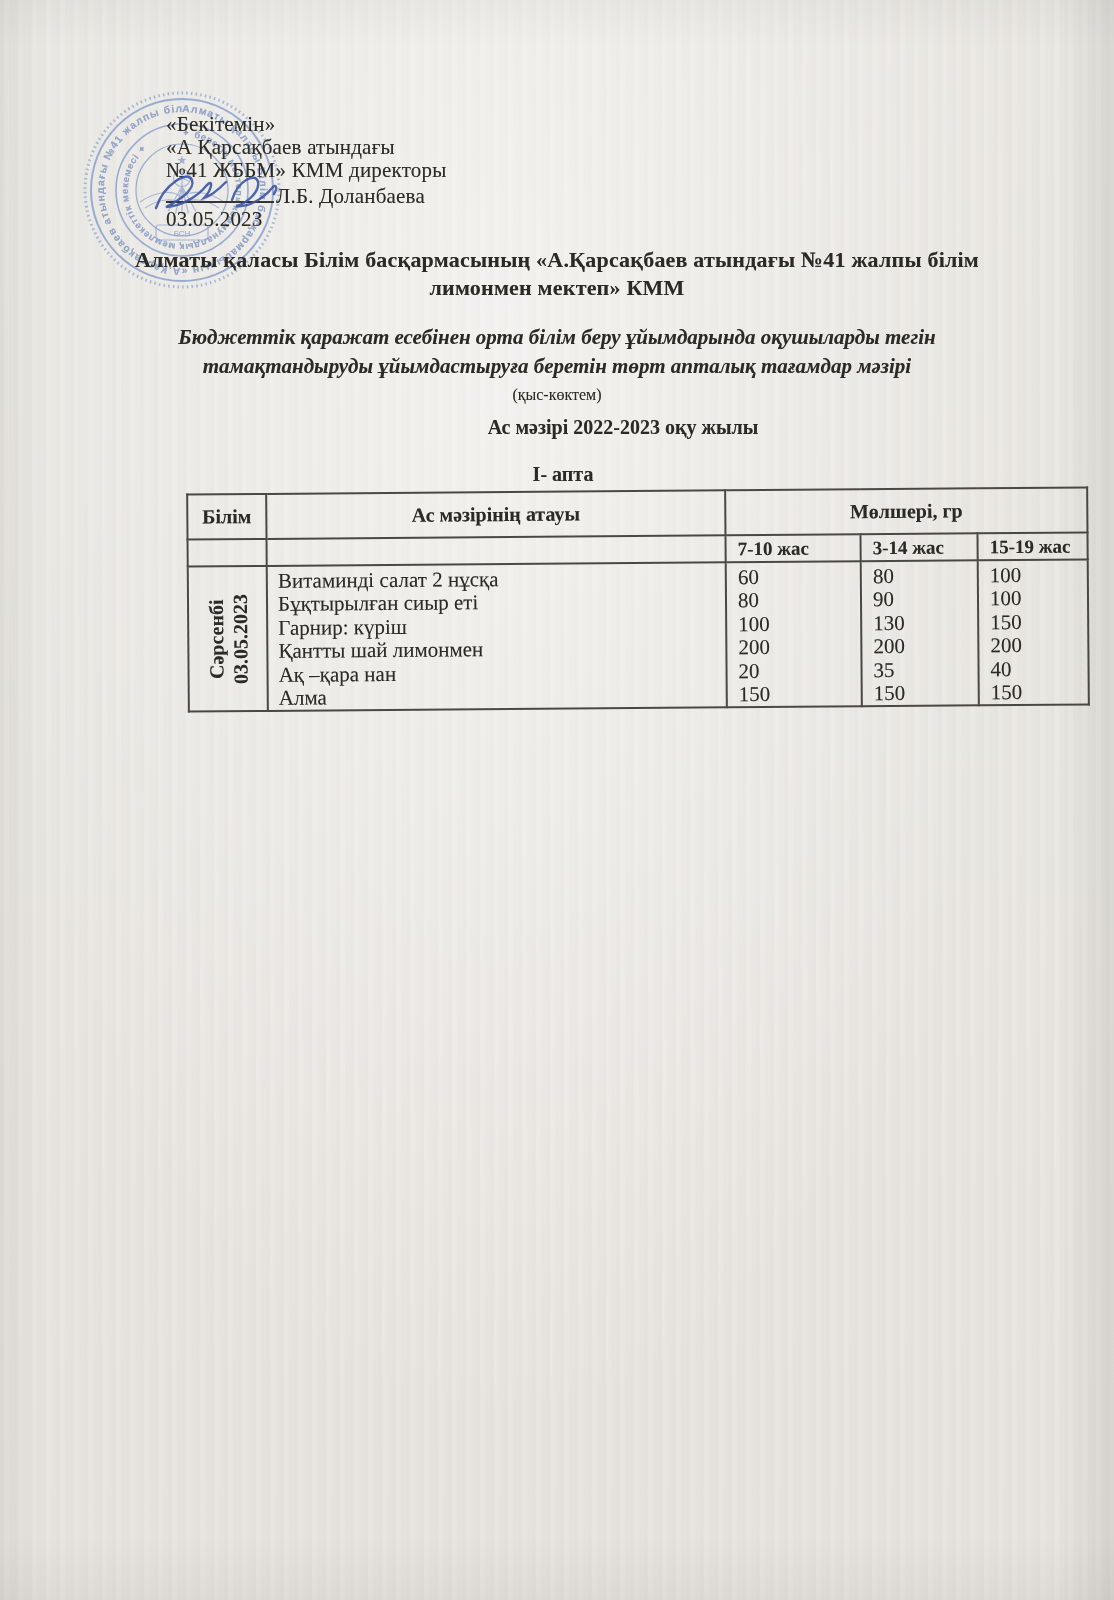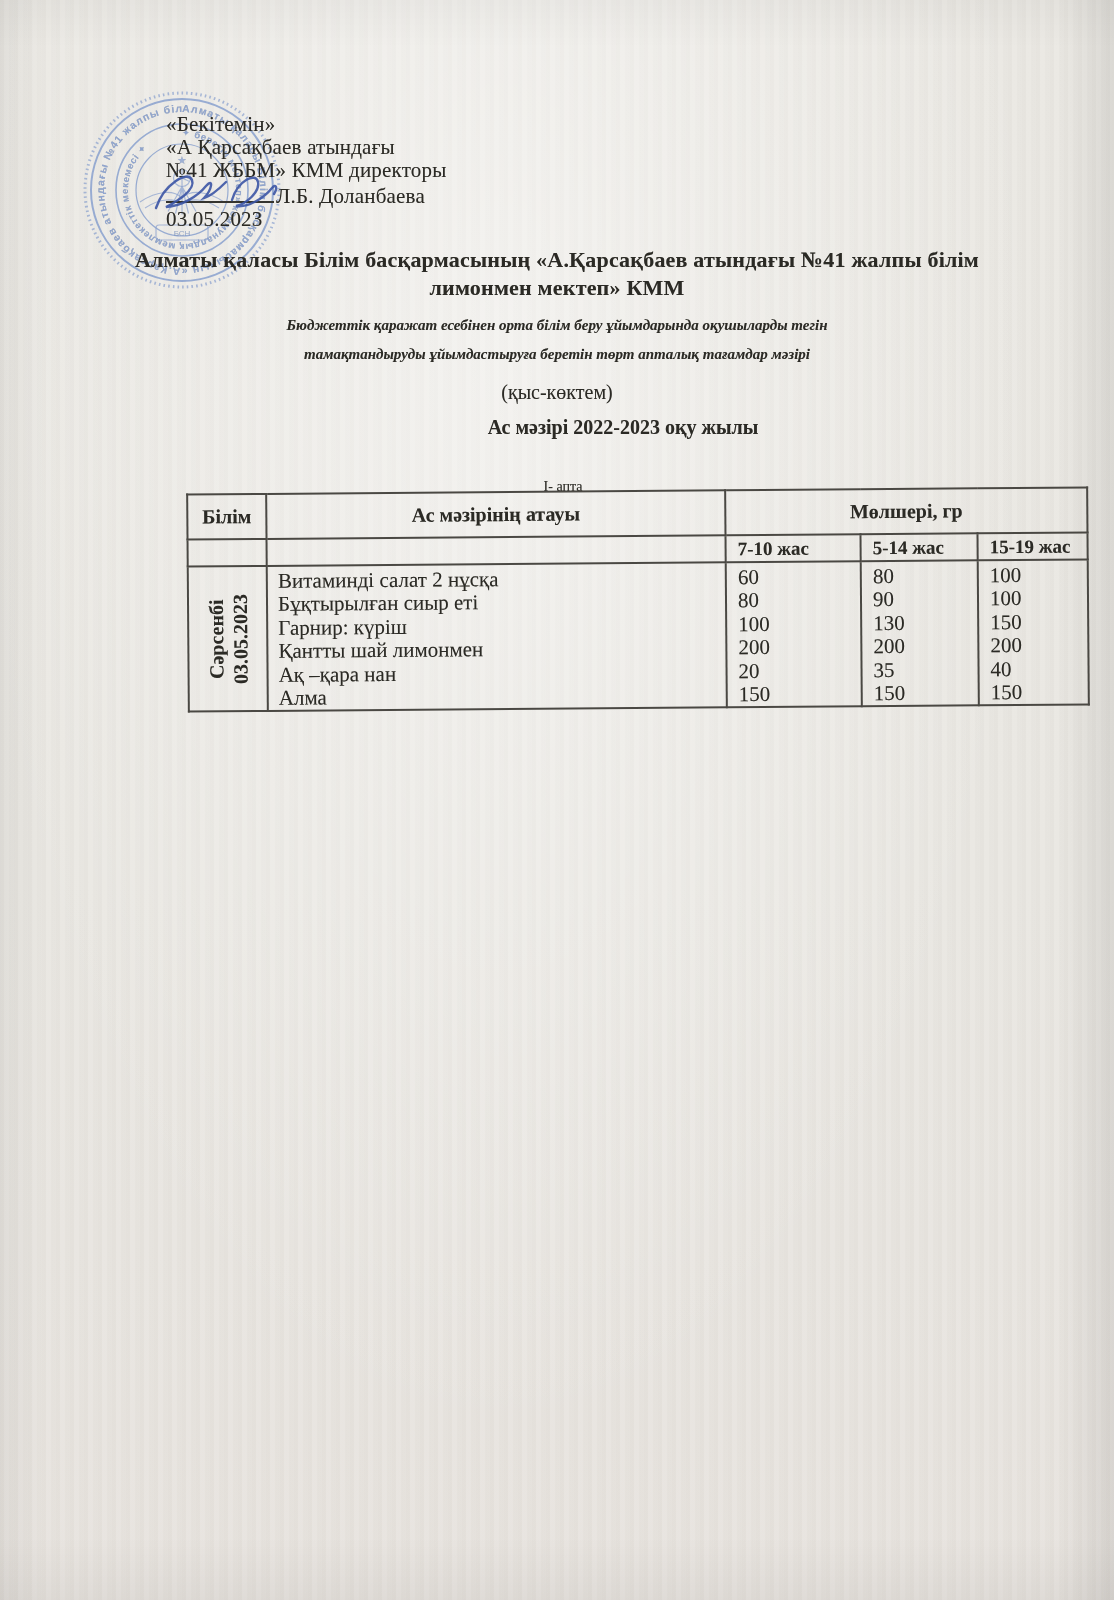--- a/index.html
+++ b/index.html
@@ -48,24 +48,24 @@
   .approval{
     position:absolute;left:166px;top:113px;z-index:2;
     font-weight:normal;font-size:21px;line-height:23px;letter-spacing:.2px;
   }
   .approval .sig-row{height:26px;line-height:26px;}
   .sig-line{display:inline-block;width:108px;height:1em;border-bottom:2px solid #35342e;margin-right:2px;vertical-align:baseline;}
 
   
   .headings{position:absolute;left:30px;top:246px;width:1054px;text-align:center;z-index:2;}
   .doc-title{font-size:22px;font-weight:bold;line-height:28px;letter-spacing:.2px;}
-  .doc-subtitle{font-size:15px;font-weight:bold;font-style:italic;line-height:29px;margin-top:9px;}
-  .season{font-size:20px;margin-top:12px;}
+  .doc-subtitle{font-size:21px;font-weight:bold;font-style:italic;line-height:29px;margin-top:21px;}
+  .season{font-size:16px;margin-top:5px;}
   .menu-year{font-size:20px;font-weight:bold;margin-top:12px;transform:translateX(66px);}
-  .week{font-size:14px;font-weight:normal;margin-top:40px;transform:translateX(6px);}
+  .week{font-size:20px;font-weight:bold;margin-top:24px;transform:translateX(6px);}
 
   
   .table-wrap{position:absolute;left:187px;top:490px;width:900px;transform:rotate(-0.45deg);z-index:2;}
   table{border-collapse:collapse;width:900px;table-layout:fixed;}
   td{border:2px solid var(--table-border);}
   tr.h1 td{height:45px;font-weight:bold;font-size:20px;text-align:center;vertical-align:middle;}
   tr.h2 td{height:27px;font-weight:bold;font-size:19px;text-align:left;padding-left:11px;vertical-align:middle;}
   tr.body td{height:143px;vertical-align:top;}
   .menu-cell{padding:3px 4px 0 10px;font-size:21px;}
   .menu-cell div{line-height:23.4px;white-space:nowrap;overflow:hidden;}
@@ -150,21 +150,21 @@
       <tbody>
         <tr class="h1">
           <td>Білім</td>
           <td>Ас мәзірінің атауы</td>
           <td colspan="3">Мөлшері, гр</td>
         </tr>
         <tr class="h2">
           <td></td>
           <td></td>
           <td>7-10 жас</td>
-          <td>5-14 жас</td>
+          <td>3-14 жас</td>
           <td>15-19 жас</td>
         </tr>
         <tr class="body">
           <td class="day-cell">
             <div class="day-rot">
               <div>Сәрсенбі</div>
               <div>03.05.2023</div>
             </div>
           </td>
           <td class="menu-cell">

